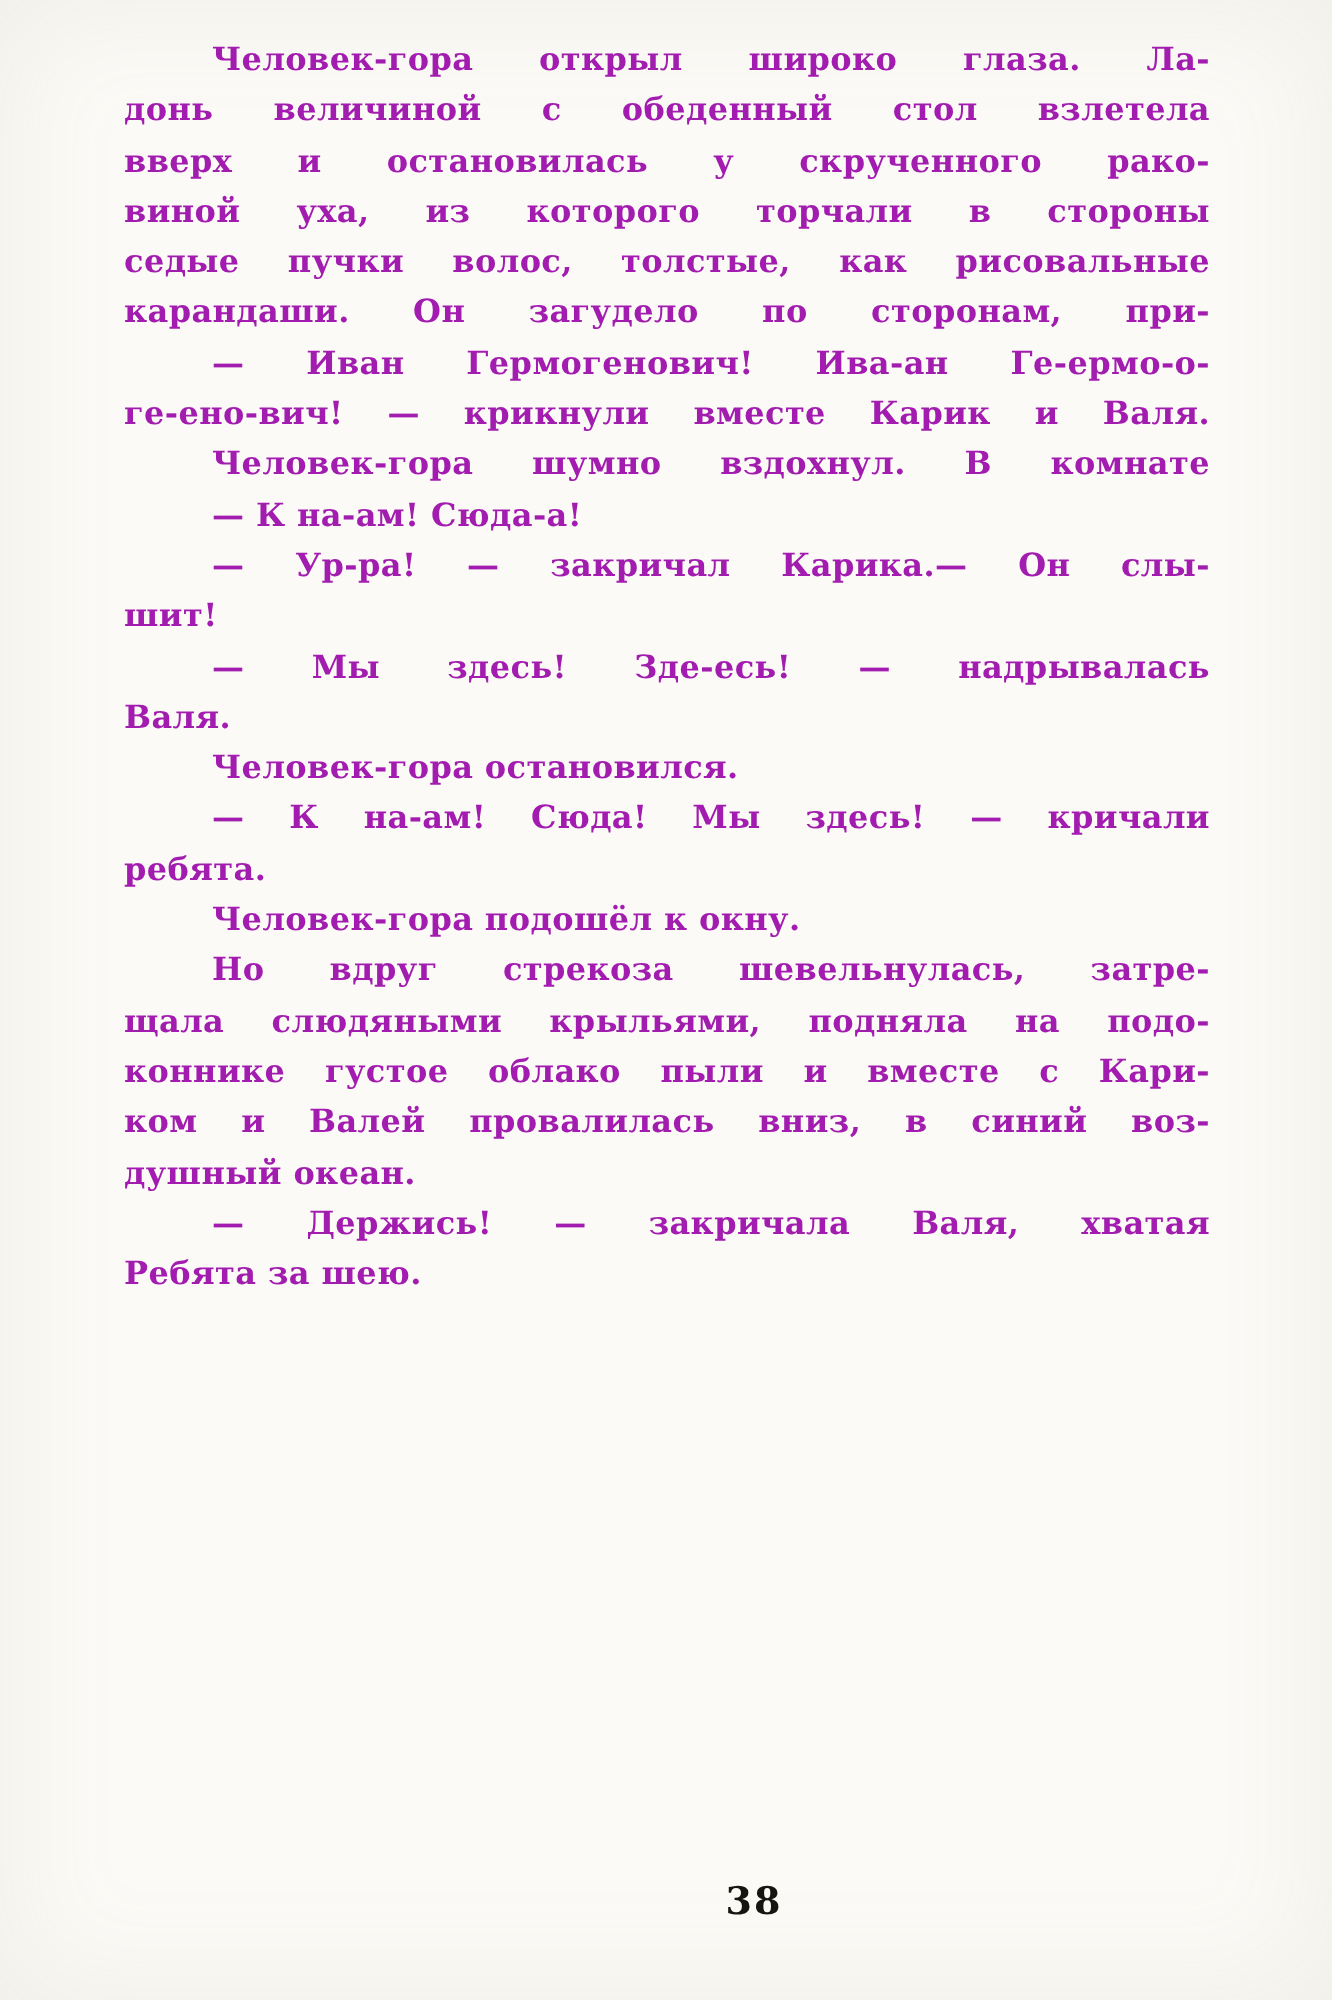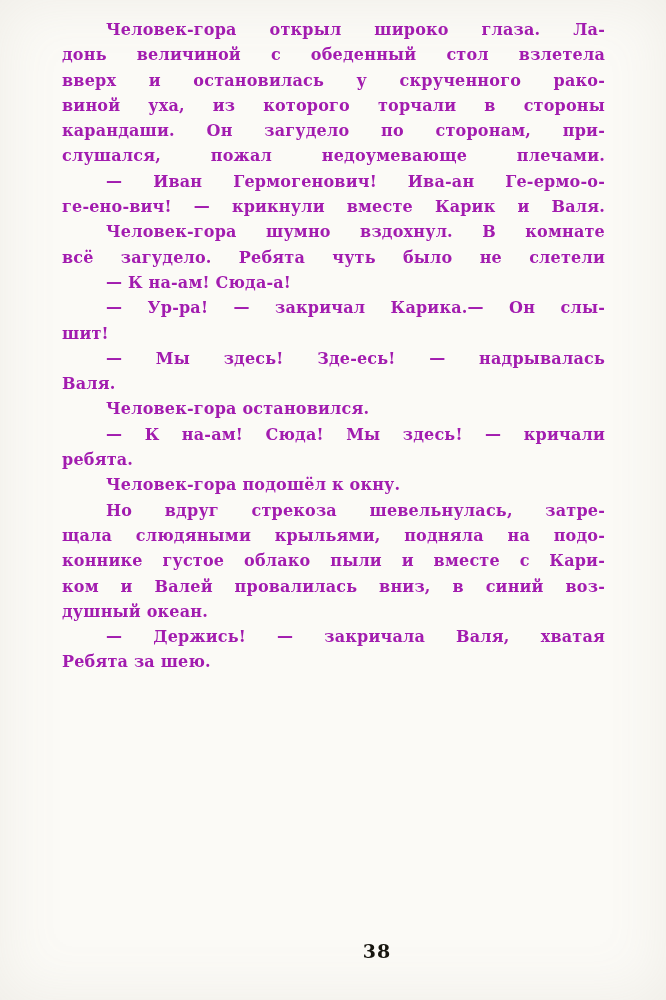--- a/index.html
+++ b/index.html
@@ -60,26 +60,25 @@
 </style>
 </head>
 <body>
 
 <div class="page">
   <div class="text-block">
       <div class="line indent justify">Человек-гора открыл широко глаза. Ла-</div>
       <div class="line justify">донь величиной с обеденный стол взлетела</div>
       <div class="line justify">вверх и остановилась у скрученного рако-</div>
       <div class="line justify">виной уха, из которого торчали в стороны</div>
+      <div class="line justify">седые пучки волос, толстые, как рисовальные</div>
       <div class="line justify">карандаши. Он загудело по сторонам, при-</div>
-      <div class="line justify">слушался, пожал недоумевающе плечами.</div>
       <div class="line indent justify">— Иван Гермогенович! Ива-ан Ге-ермо-о-</div>
       <div class="line justify">ге-ено-вич! — крикнули вместе Карик и Валя.</div>
       <div class="line indent justify">Человек-гора шумно вздохнул. В комнате</div>
-      <div class="line justify">всё загудело. Ребята чуть было не слетели</div>
       <div class="line indent">— К на-ам! Сюда-а!</div>
       <div class="line indent justify">— Ур-ра! — закричал Карика.— Он слы-</div>
       <div class="line">шит!</div>
       <div class="line indent justify">— Мы здесь! Зде-есь! — надрывалась</div>
       <div class="line">Валя.</div>
       <div class="line indent">Человек-гора остановился.</div>
       <div class="line indent justify">— К на-ам! Сюда! Мы здесь! — кричали</div>
       <div class="line">ребята.</div>
       <div class="line indent">Человек-гора подошёл к окну.</div>
       <div class="line indent justify">Но вдруг стрекоза шевельнулась, затре-</div>

